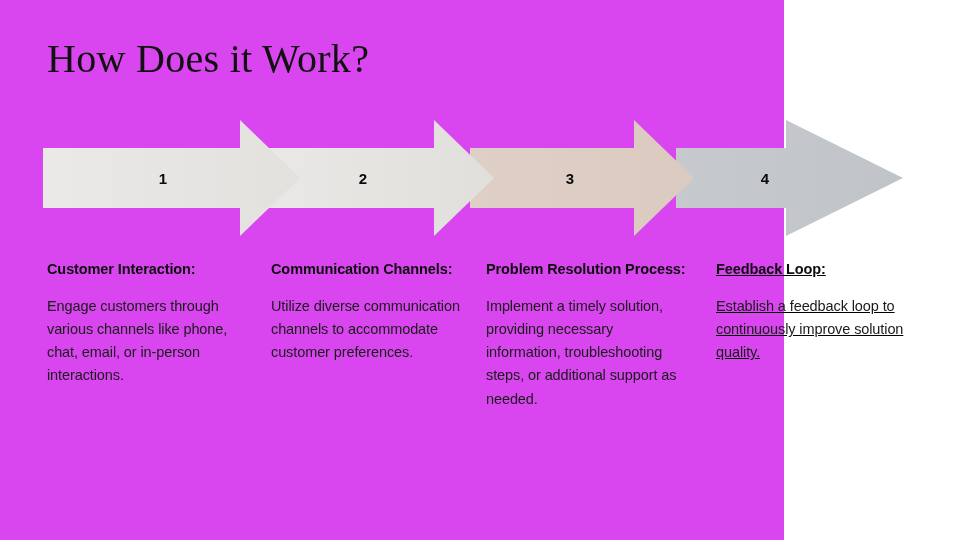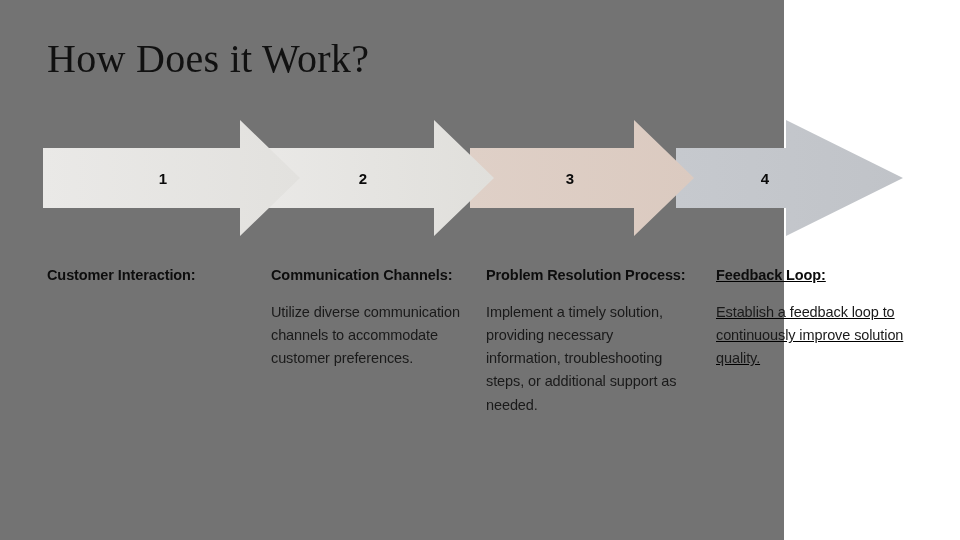--- a/index.html
+++ b/index.html
@@ -12,21 +12,21 @@
     background: #ffffff;
     font-family: "Liberation Sans", sans-serif;
     overflow: hidden;
     position: relative;
   }
   #slide {
     position: absolute;
     left: 0; top: 0;
     width: 784px;
     height: 540px;
-    background: #737373;
+    background: #d946ef;
   }
   #page-title {
     position: absolute;
     left: 47px;
     top: 35px;
     font-family: "Liberation Serif", serif;
     font-size: 40px;
     font-weight: 400;
     color: #111111;
     letter-spacing: 0.3px;
@@ -38,21 +38,20 @@
     top: 110px;
     width: 960px;
     height: 135px;
   }
   #columns {
     position: absolute;
     left: 0;
     top: 258px;
     width: 960px;
     height: 230px;
-    margin-top: 6px;
   }
   .step-column {
     position: absolute;
     top: 0;
   }
   .step-column.c0 { left: 47px;  width: 200px; }
   .step-column.c1 { left: 271px; width: 190px; }
   .step-column.c2 { left: 486px; width: 205px; }
   .step-column.c3 { left: 716px; width: 200px; text-decoration: underline; }
 
@@ -129,20 +128,21 @@
       <text class="step-number-label" x="363" y="74" text-anchor="middle">2</text>
       <text class="step-number-label" x="570" y="74" text-anchor="middle">3</text>
       <text class="step-number-label" x="765" y="74" text-anchor="middle">4</text>
     </svg>
   </div>
 
   <div id="columns">
 
     <div class="step-column c0">
       <p class="step-heading">Customer Interaction:</p>
+      <p class="step-body">Engage customers through various channels like phone, chat, email, or in-person interactions.</p>
     </div>
 
     <div class="step-column c2">
       <p class="step-heading">Problem Resolution Process:</p>
       <p class="step-body">Implement a timely solution, providing necessary information, troubleshooting steps, or additional support as needed.</p>
     </div>
 
     <div class="step-column c1">
       <p class="step-heading">Communication Channels:</p>
       <p class="step-body">Utilize diverse communication channels to accommodate customer preferences.</p>

